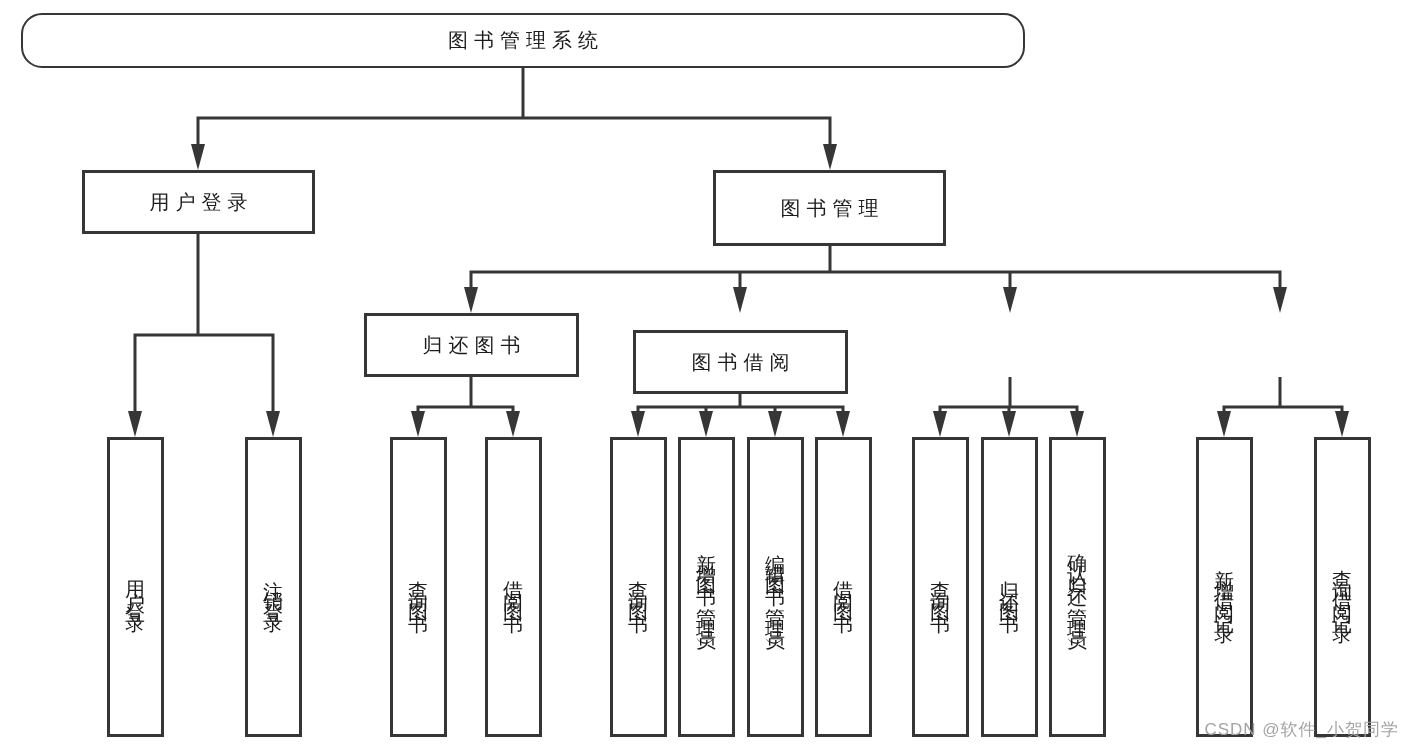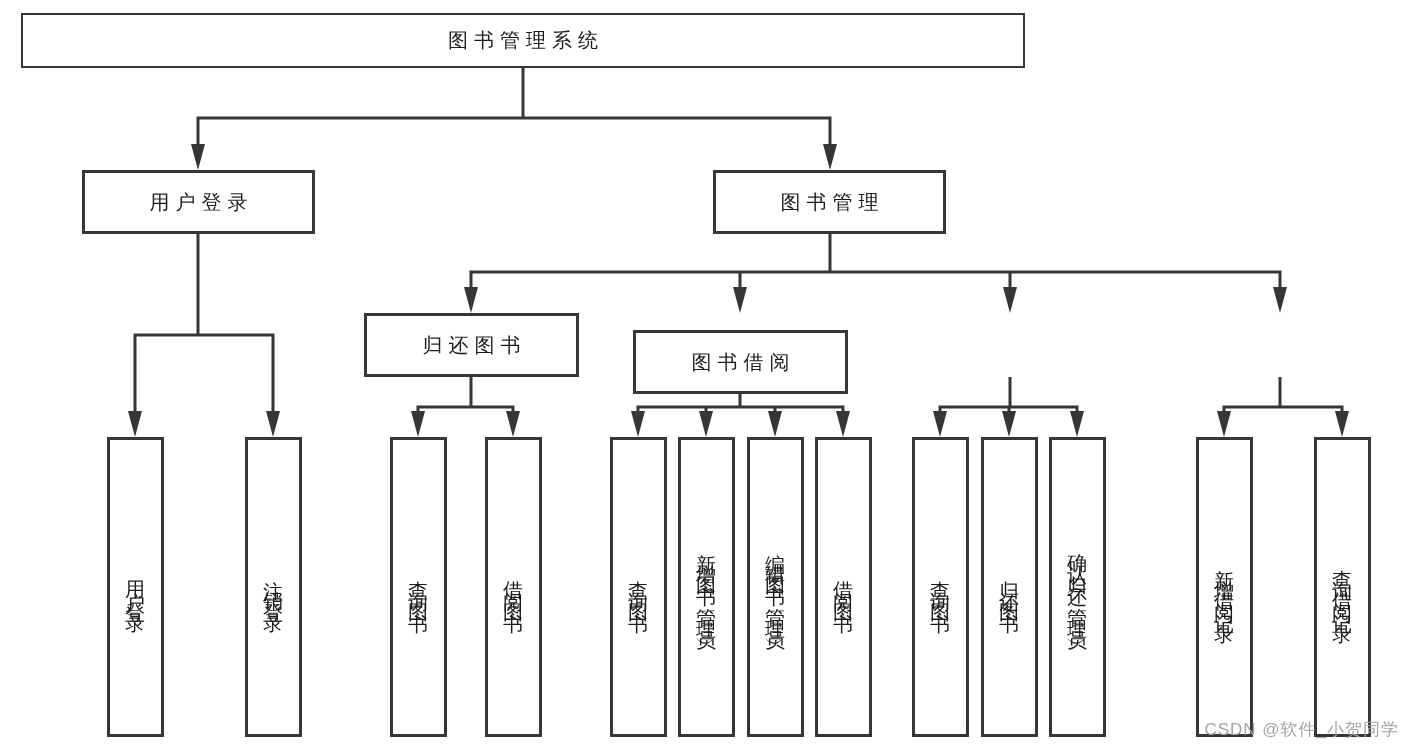--- a/index.html
+++ b/index.html
@@ -19,21 +19,21 @@
     box-sizing:border-box;
     background:#ffffff;
     border:3px solid #363636;
     display:flex;align-items:center;justify-content:center;
     color:#1c1c1c;
     font-size:20px;
     letter-spacing:6px;
     text-indent:6px;
     white-space:nowrap;
   }
-  .root{border-width:2px;}
+  .root{border-width:2px;border-radius:21px;}
   .leaf{
     writing-mode:vertical-rl;
     letter-spacing:11px;
     text-indent:0;
     font-size:20px;
     line-height:1;
   }
   .watermark{
     position:absolute;
     z-index:5;
@@ -89,21 +89,21 @@
       M933 411 L947 411 L940 437 Z
       M1002 411 L1016 411 L1009 437 Z
       M1070 411 L1084 411 L1077 437 Z
       M1217 411 L1231 411 L1224 437 Z
       M1335 411 L1349 411 L1342 437 Z"></path>
   </svg>
 
   <div class="box root" style="left:21px;top:13px;width:1004px;height:55px;">图书管理系统</div>
 
   <div class="box" style="left:82px;top:170px;width:233px;height:64px;">用户登录</div>
-  <div class="box" style="left:713px;top:170px;width:233px;height:64px;">图书管理</div>
+  <div class="box" style="left:713px;top:170px;width:233px;height:76px;">图书管理</div>
 
   <div class="box" style="left:364px;top:313px;width:215px;height:64px;">归还图书</div>
   <div class="box" style="left:633px;top:330px;width:215px;height:64px;">图书借阅</div>
 
   <div class="box leaf" style="left:107px;top:437px;width:57px;height:300px;">用户登录</div>
   <div class="box leaf" style="left:245px;top:437px;width:57px;height:300px;">注销登录</div>
 
   <div class="box leaf" style="left:390px;top:437px;width:57px;height:300px;">查询图书</div>
   <div class="box leaf" style="left:485px;top:437px;width:57px;height:300px;">借阅图书</div>
 

